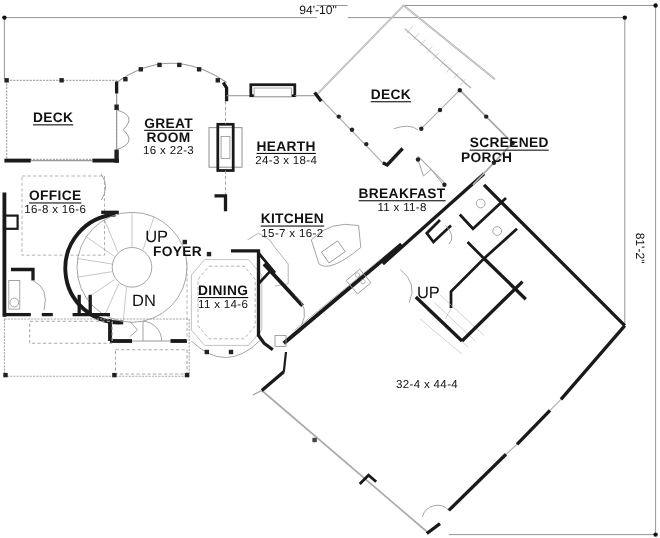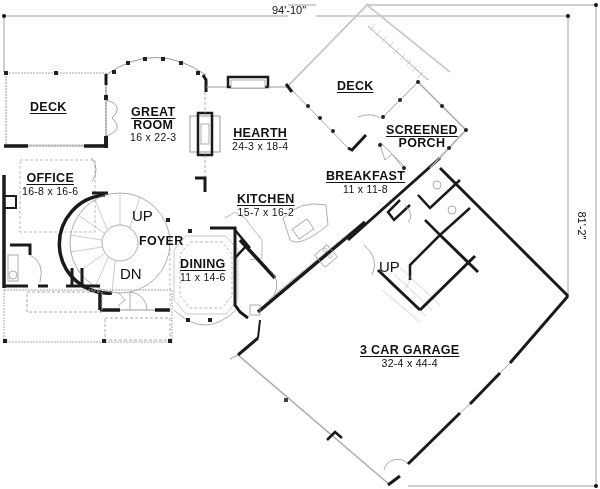--- a/index.html
+++ b/index.html
@@ -253,48 +253,47 @@
 <div class="room-label" style="left:232px;top:127px;text-align:center;">
   <span class="room-name">HEARTH</span>
   <span class="room-dim">24-3 x 18-4</span>
 </div>
 
 <div class="room-label" style="left:337px;top:80px;">
   <span class="room-name">DECK</span>
 </div>
 
 <div class="room-label" style="left:386px;top:124px;">
-  <span class="room-name" style="text-decoration:underline;">SCREENED</span>
+  <span class="room-name" style="text-decoration:underline;margin-left:41px;">SCREENED</span>
   <span class="room-name" style="text-decoration:none;">PORCH</span>
 </div>
 
 <div class="room-label" style="left:326px;top:170px;">
   <span class="room-name">BREAKFAST</span>
   <span class="room-dim">11 x 11-8</span>
 </div>
 
 <div class="room-label" style="left:22px;top:172px;">
   <span class="room-name">OFFICE</span>
   <span class="room-dim">16-8 x 16-6</span>
 </div>
 
 <div class="room-label" style="left:139px;top:223px;">
-  <span class="room-name" style="text-decoration:none;margin-top:12px;">FOYER</span>
+  <span class="room-name" style="text-decoration:none;">FOYER</span>
 </div>
 
 <div class="room-label" style="left:237px;top:193px;">
   <span class="room-name">KITCHEN</span>
   <span class="room-dim">15-7 x 16-2</span>
 </div>
 
 <div class="room-label" style="left:180px;top:258px;">
   <span class="room-name">DINING</span>
   <span class="room-dim">11 x 14-6</span>
 </div>
 
 <div class="room-label" style="left:360px;top:344px;">
-  <span class="room-name">3 CAR GARAGE</span>
   <span class="room-dim">32-4 x 44-4</span>
 </div>
 
 <div class="small-text" style="left:132px;top:208px;">UP</div>
 <div class="small-text" style="left:120px;top:266px;">DN</div>
 <div class="small-text" style="left:379px;top:259px;">UP</div>
 
 </body></html>

